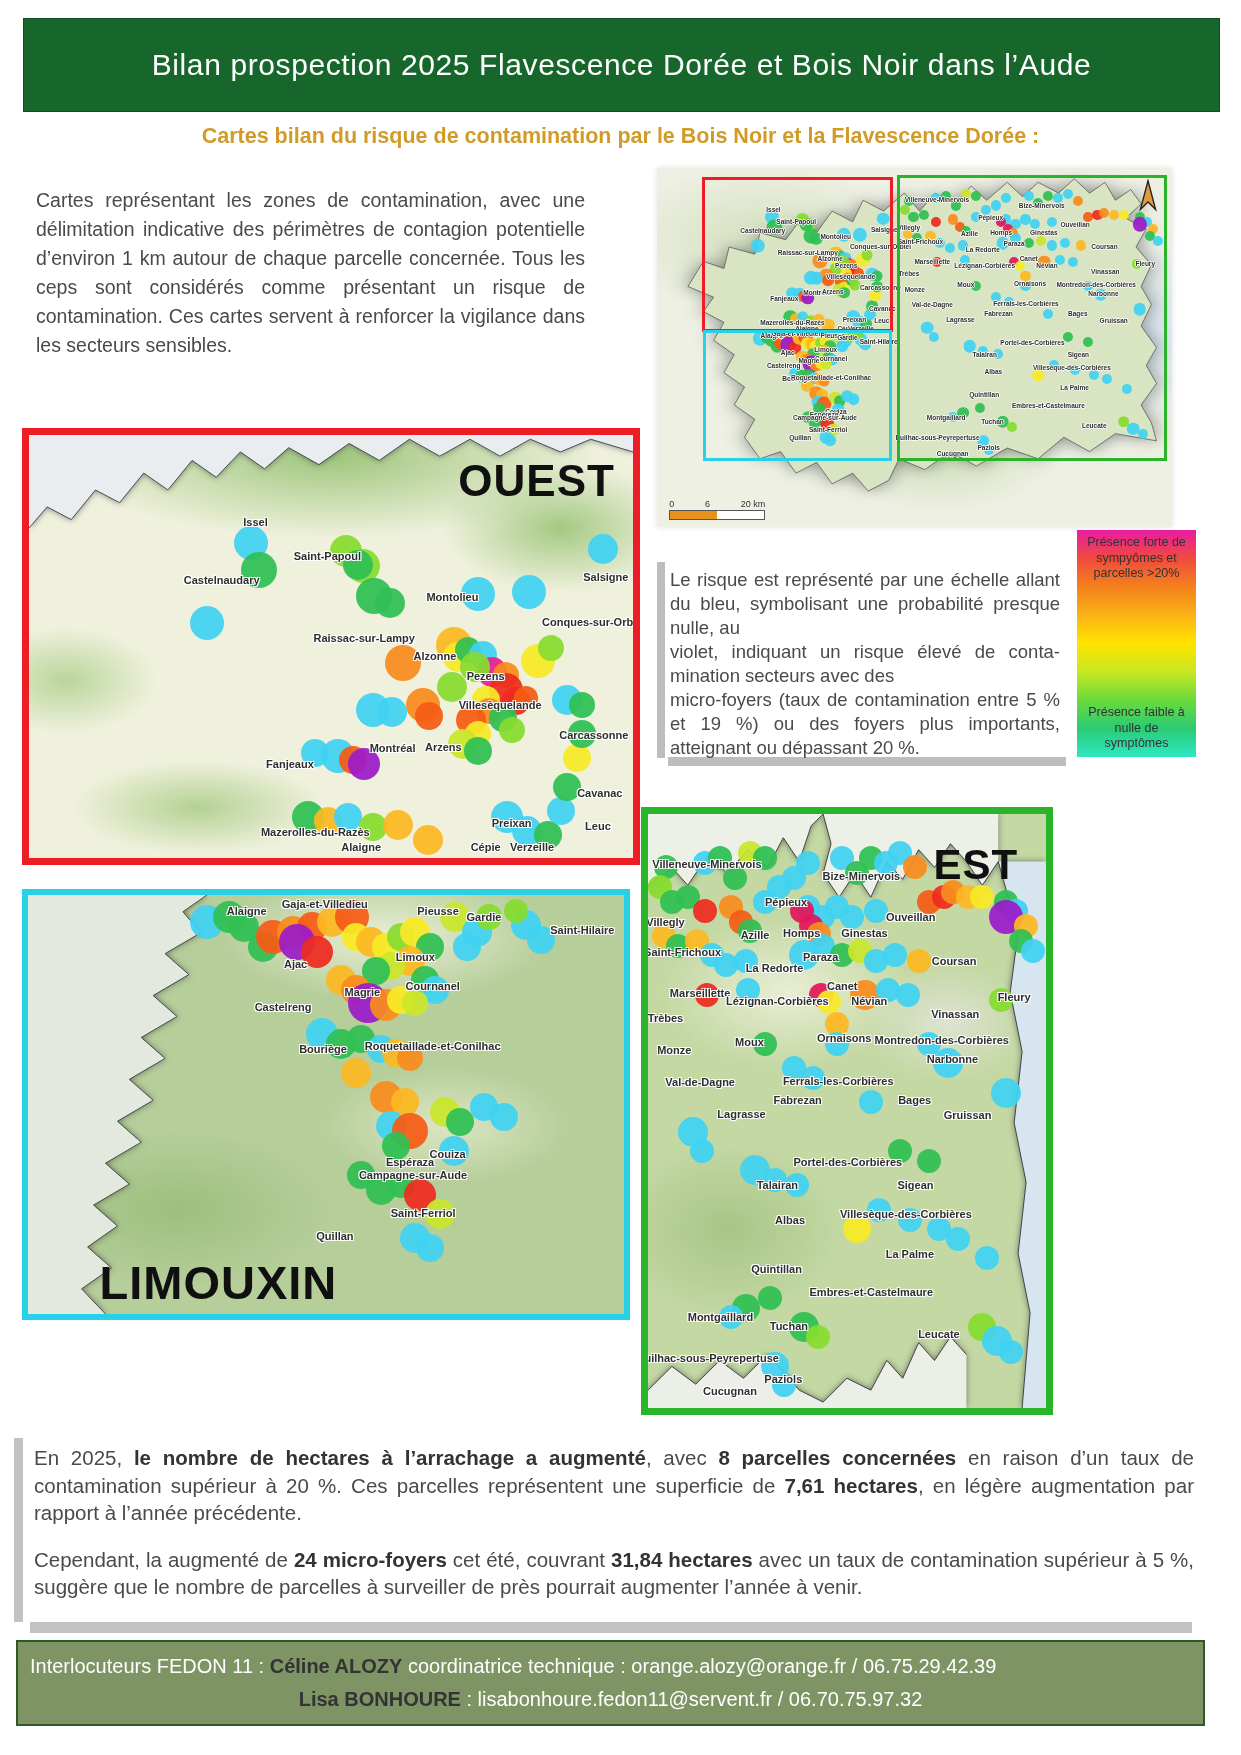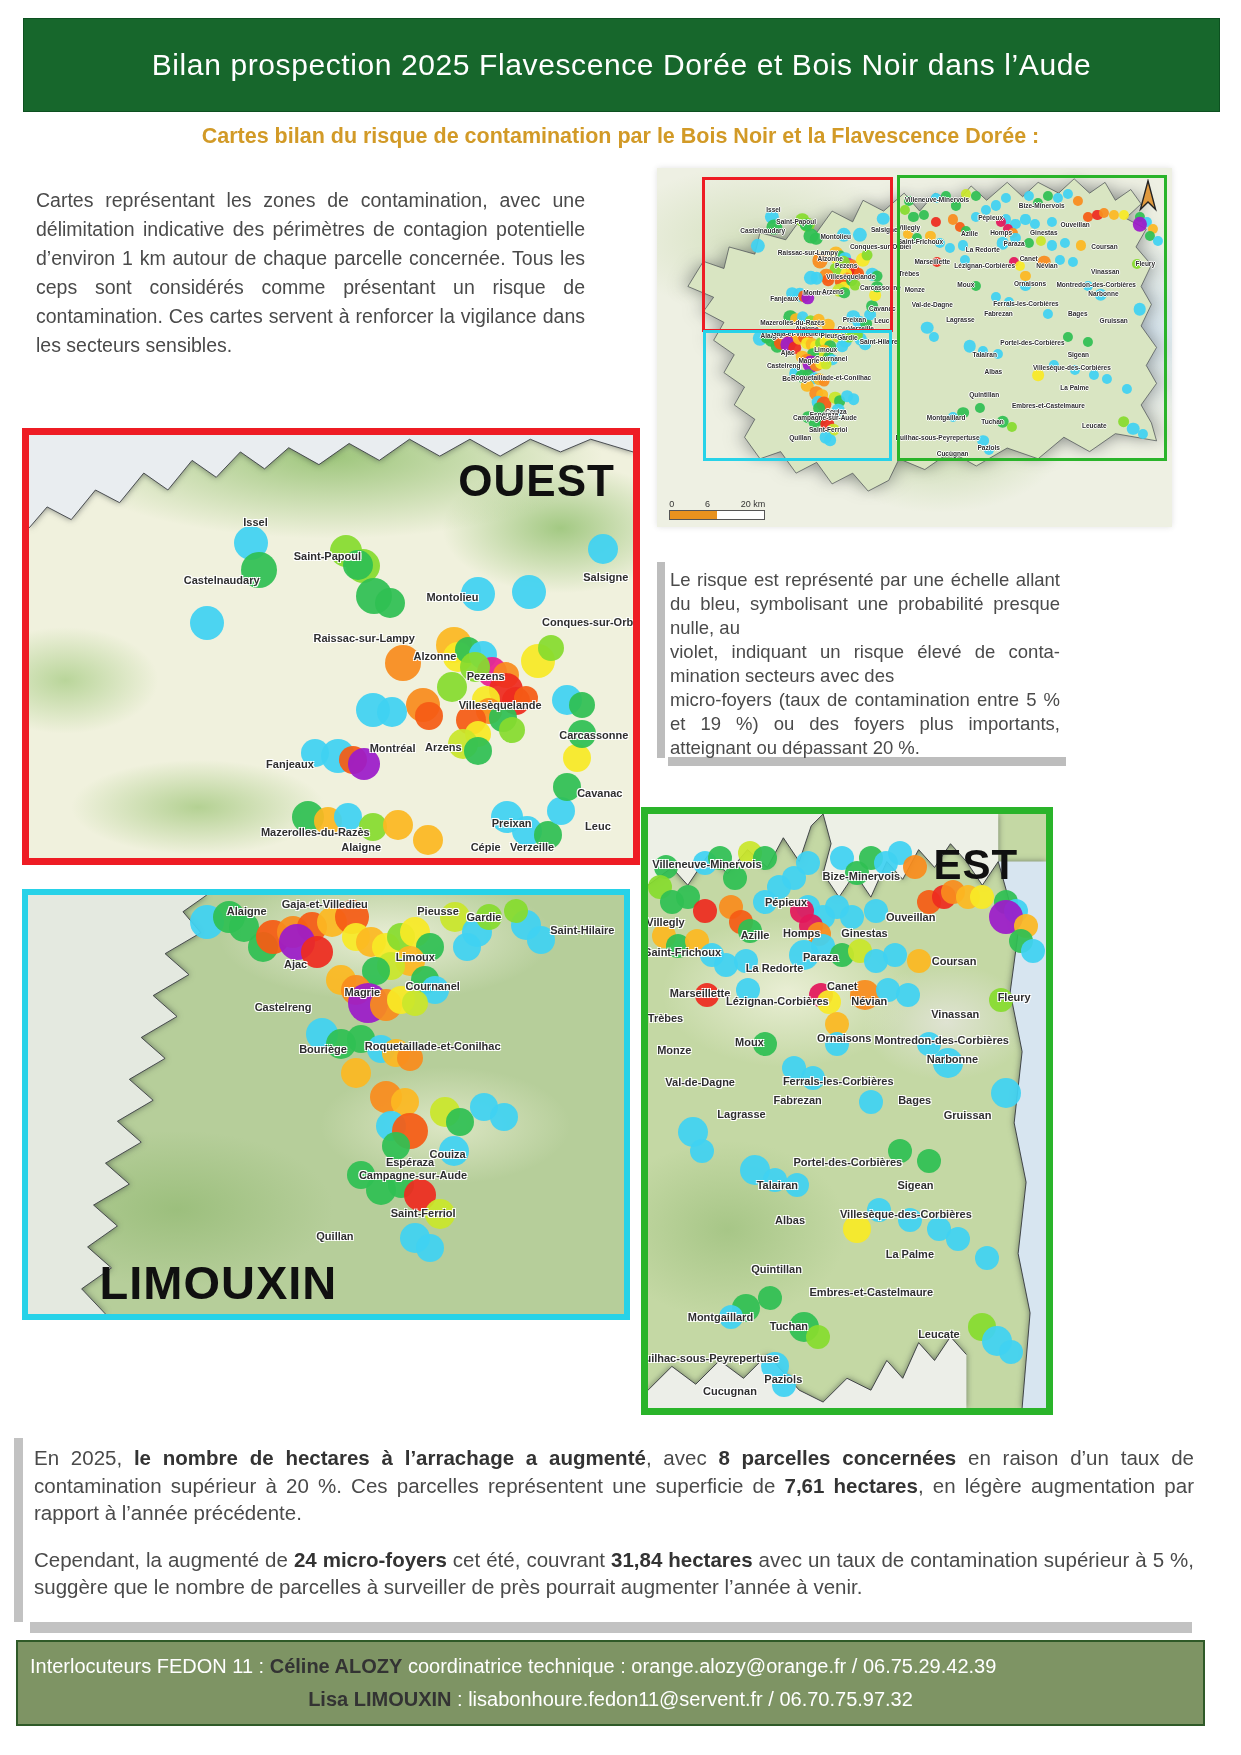--- a/index.html
+++ b/index.html
@@ -414,20 +414,28 @@
       </div>
     </div>
   </div>
 
   <div class="risk-bar"></div>
   <div class="risk-shadow"></div>
   <div class="risk">Le risque est représenté par une échelle allant du bleu, symbolisant une probabilité presque nulle, au
 violet, indiquant un risque élevé de conta- mination secteurs avec des
 micro-foyers (taux de contamination entre 5 % et 19 %) ou des foyers plus importants, atteignant ou dépassant 20 %.</div>
 
+  <div class="legend" style="background: linear-gradient(rgb(232, 28, 162), rgb(239, 74, 62), rgb(244, 129, 28), rgb(251, 178, 22), rgb(255, 228, 0), rgb(198, 232, 34), rgb(107, 217, 60), rgb(43, 203, 116), rgb(47, 232, 195));">
+    <div class="lab">Présence forte de
+sympyômes et
+parcelles &gt;20%</div>
+    <div class="lab">Présence faible à
+nulle de
+symptômes</div>
+  </div>
 
   <div class="map map-ouest">
     <svg class="bnd" viewBox="0 0 100 100" preserveAspectRatio="none">
       <polygon points="0,22 3,17 7,20 11,13 15,16 19,9 23,13 27,6 31,10 35,4 39,8 43,3 48,7 53,2 58,6 63,1 68,5 73,1 78,5 83,1 88,4 93,1 100,4 100,0 0,0" fill="#e9edf0" stroke="none"></polygon>
       <polyline points="0,22 3,17 7,20 11,13 15,16 19,9 23,13 27,6 31,10 35,4 39,8 43,3 48,7 53,2 58,6 63,1 68,5 73,1 78,5 83,1 88,4 93,1 100,4" fill="none" stroke="#3c4044" stroke-width="0.9" vector-effect="non-scaling-stroke"></polyline>
     </svg>
     <div class="layer" style="position:absolute;left:0;top:0;width:100%;height:100%;">
         <div class="dot" style="height: 34px; width: 34px; background: rgb(63, 210, 242); left: 36.8%; top: 25.6%;"></div>
         <div class="dot" style="height: 36px; width: 36px; background: rgb(47, 191, 83); left: 38%; top: 32%;"></div>
         <div class="dot" style="height: 34px; width: 34px; background: rgb(63, 210, 242); left: 29.4%; top: 44.4%;"></div>
@@ -749,16 +757,16 @@
 
   <div class="sum-bar"></div>
   <div class="sum-shadow"></div>
   <div class="summary">
     <p><span>En 2025, </span><span class="b">le nombre de hectares à l’arrachage a augmenté</span><span>, avec </span><span class="b">8 parcelles concernées</span><span> en raison d’un taux de contamination supérieur à 20 %. Ces parcelles représentent une superficie de </span><span class="b">7,61 hectares</span><span>, en légère augmentation par rapport à l’année précédente.</span></p>
     <p><span>Cependant, la augmenté de </span><span class="b">24 micro-foyers</span><span> cet été, couvrant </span><span class="b">31,84 hectares</span><span> avec un taux de contamination supérieur à 5 %, suggère que le nombre de parcelles à surveiller de près pourrait augmenter l’année à venir.</span></p>
   </div>
 
   <div class="footer">
     <div class="l1"><span>Interlocuteurs FEDON 11 : </span><span class="b">Céline ALOZY</span><span> coordinatrice technique : orange.alozy@orange.fr / 06.75.29.42.39</span></div>
-    <div class="l2"><span class="b">Lisa LIMOUXIN</span><span> : lisabonhoure.fedon11@servent.fr / 06.70.75.97.32</span></div>
+    <div class="l2"><span class="b">Lisa BONHOURE</span><span> : lisabonhoure.fedon11@servent.fr / 06.70.75.97.32</span></div>
   </div>
 
 </div>
 
 </body></html>

